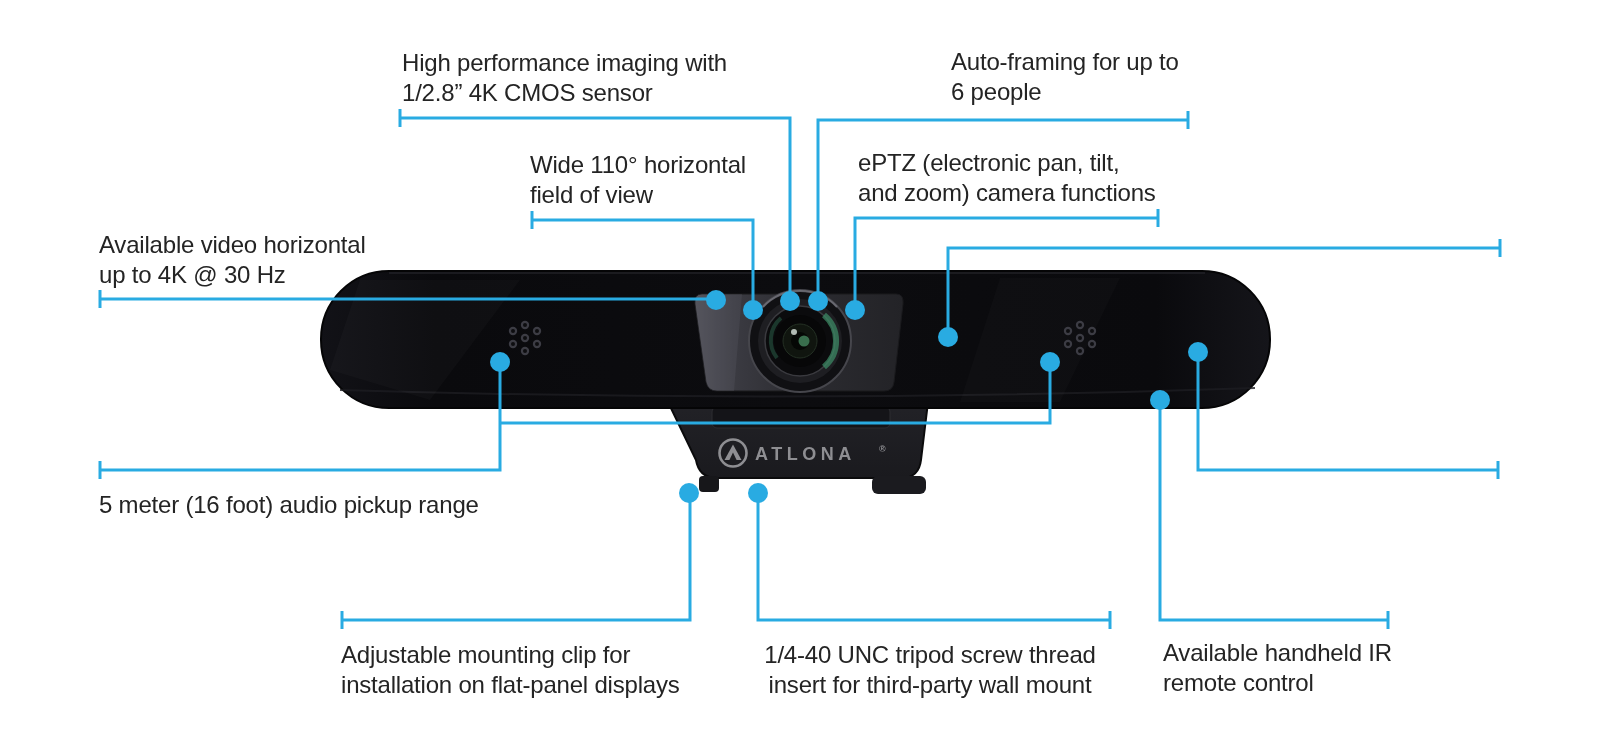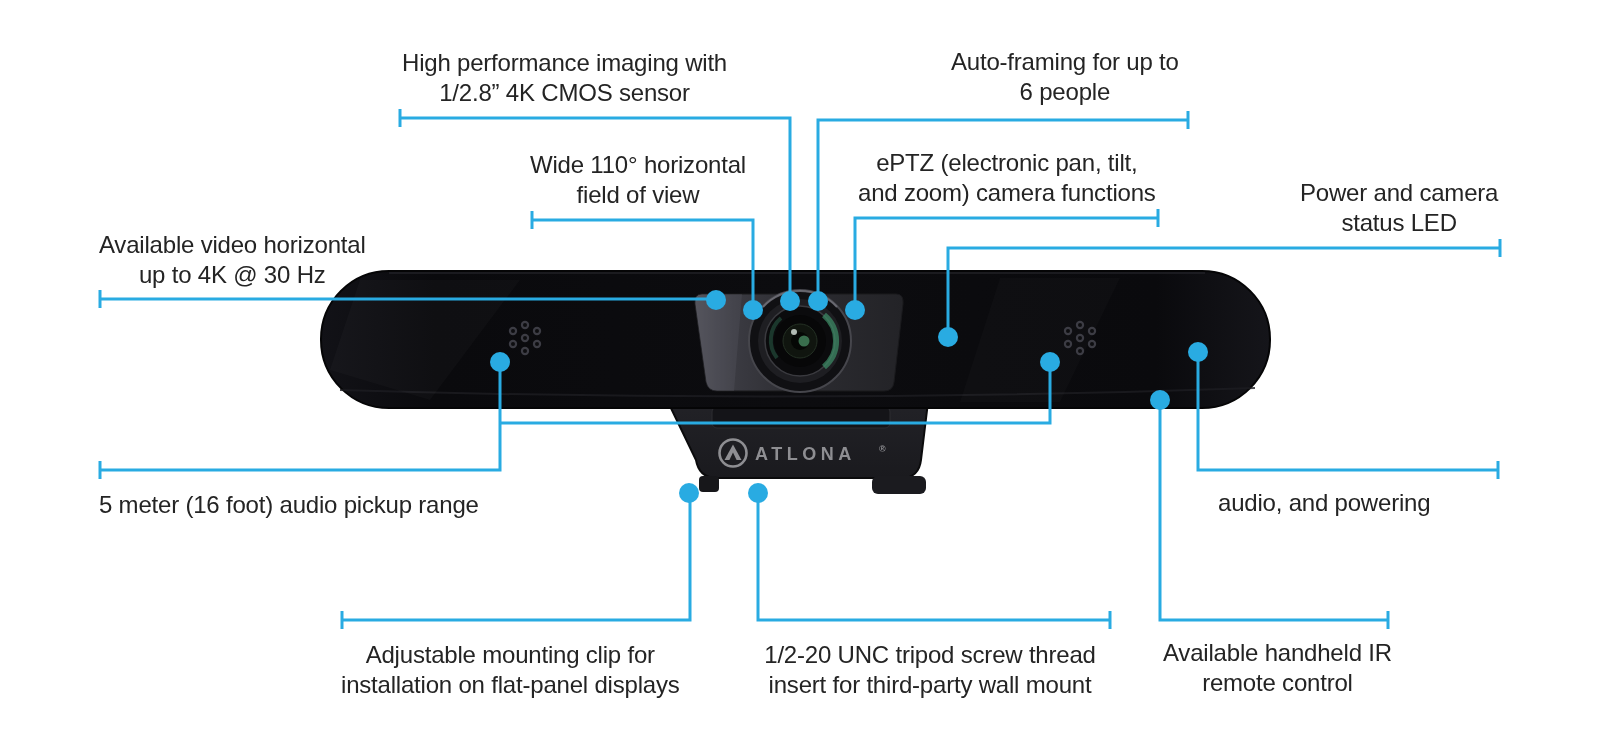--- a/index.html
+++ b/index.html
@@ -35,21 +35,20 @@
     stroke-width: 3;
   }
   .callout-dot { fill: var(--accent); }
   .label {
     position: absolute;
     color: var(--label-text);
     font-size: 24px;
     line-height: 30px;
     letter-spacing: -0.2px;
     white-space: nowrap;
-    text-align: center;
   }
   .label span { display: block; }
   .label.centered { text-align: center; white-space: nowrap; }
   .logo-text {
     fill: var(--logo-gray);
     font-family: "Liberation Sans", sans-serif;
     font-weight: bold;
   }
 </style>
 </head>
@@ -249,45 +248,40 @@
   <div class="label" style="left:530px; top:150px;">
     <span>Wide 110° horizontal</span>
     <span>field of view</span>
   </div>
 
   <div class="label" style="left:858px; top:148px;">
     <span>ePTZ (electronic pan, tilt,</span>
     <span>and zoom) camera functions</span>
   </div>
 
-  <div class="label" style="left:1300px; top:178px;">
-    <span>Power and camera</span>
-    <span>status LED</span>
-  </div>
 
   <div class="label" style="left:99px; top:230px;">
     <span>Available video horizontal</span>
     <span>up to 4K @ 30 Hz</span>
   </div>
 
   <div class="label" style="left:99px; top:490px;">
     <span>5 meter (16 foot) audio pickup range</span>
   </div>
 
   <div class="label" style="left:1218px; top:488px;">
-    <span>audio, and powering</span>
   </div>
 
   <div class="label" style="left:341px; top:640px;">
     <span>Adjustable mounting clip for</span>
     <span>installation on flat-panel displays</span>
   </div>
 
   <div class="label centered" style="left:748px; top:640px; width:364px;">
-    <span>1/2-20 UNC tripod screw thread</span>
+    <span>1/4-40 UNC tripod screw thread</span>
     <span>insert for third-party wall mount</span>
   </div>
 
   <div class="label" style="left:1163px; top:638px;">
     <span>Available handheld IR</span>
     <span>remote control</span>
   </div>
 
 </div>
 

